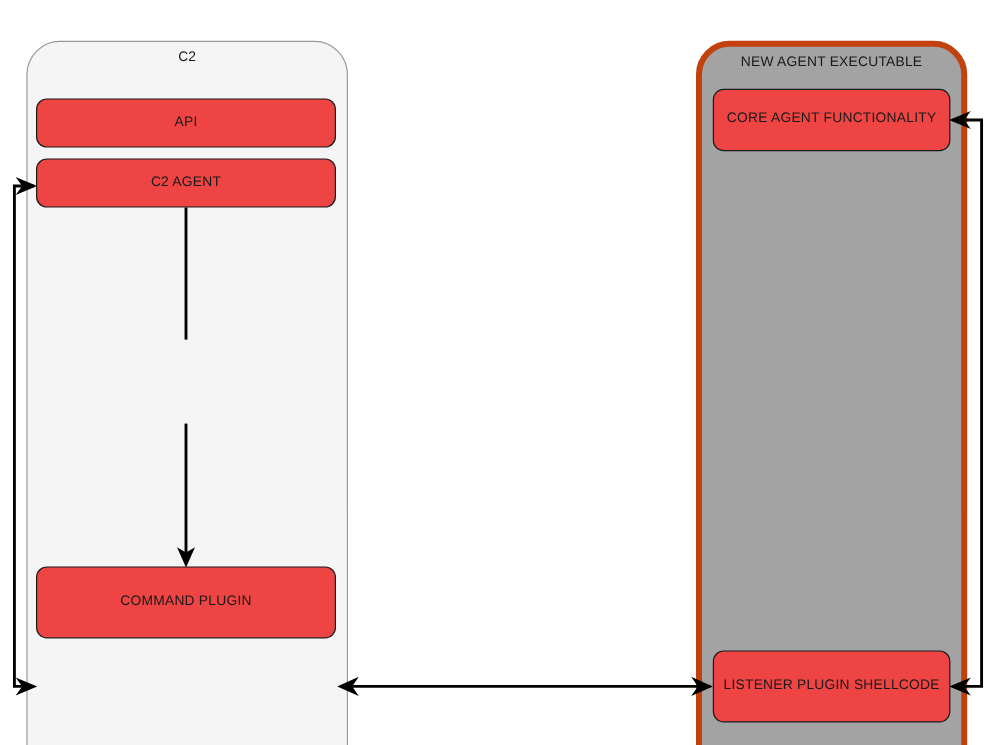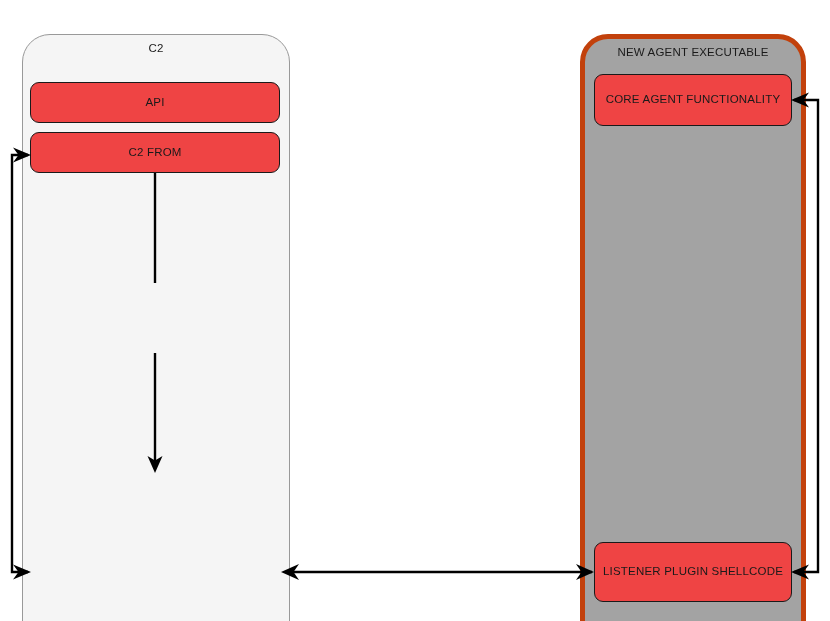--- a/index.html
+++ b/index.html
@@ -111,23 +111,24 @@
 <body>
 
 <div id="diagram-root">
 
   <div class="container-box" id="c2-container">
     <div class="container-title">C2</div>
   </div>
 
   <div class="node" id="node-api">API</div>
 
-  <div class="node" id="node-c2core">C2 FROM</div>
+  <div class="node" id="node-c2core">C2 AGENT</div>
 
 
+  <div class="node" id="node-command">COMMAND PLUGIN</div>
 
 
   <div class="container-box" id="agent-container">
     <div class="container-title">NEW AGENT EXECUTABLE</div>
   </div>
 
   <div class="node" id="node-listener-sc">LISTENER PLUGIN SHELLCODE</div>
 
   <div class="node" id="node-core-agent">CORE AGENT FUNCTIONALITY</div>
 

